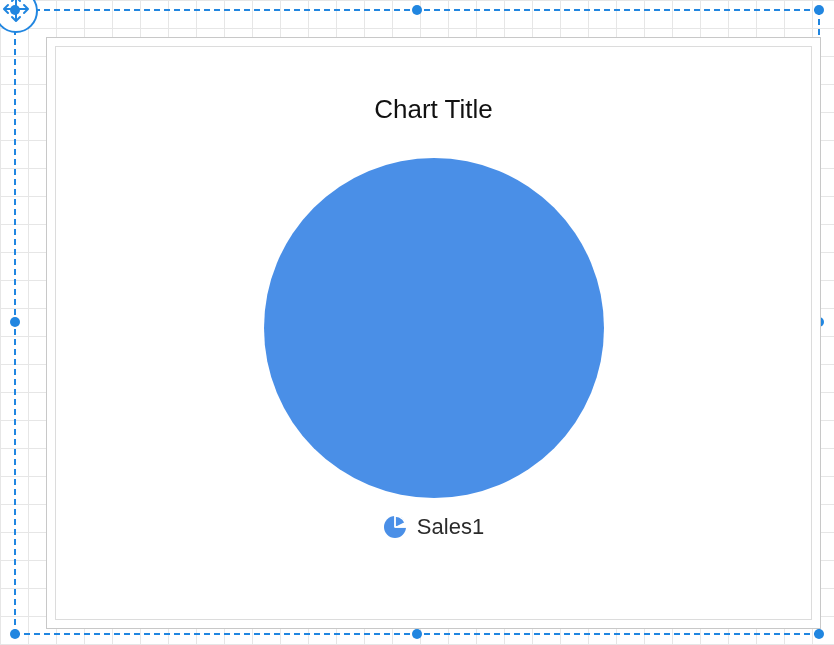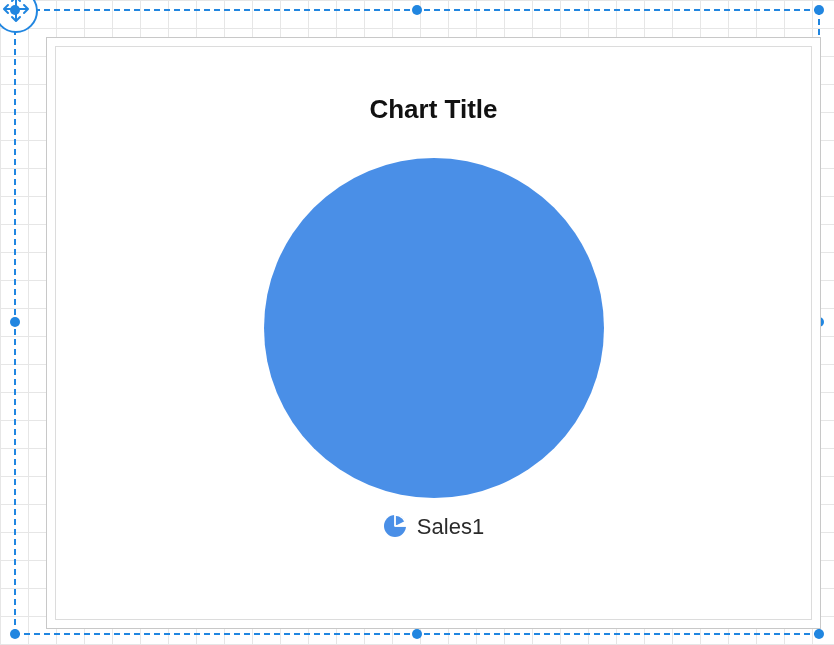--- a/index.html
+++ b/index.html
@@ -75,21 +75,21 @@
       bottom: 8px;
       border: 1px solid #dcdcdc;
     }
     .chart-title {
       position: absolute;
       top: 56px;
       left: 0;
       right: 0;
       text-align: center;
       font-size: 26px;
-      font-weight: 700;
+      font-weight: 400;
       color: #111;
     }
     .pie-wrap {
       position: absolute;
       left: 50%;
       top: 120px;
       transform: translateX(-50%);
       width: 340px;
       height: 340px;
     }
@@ -98,21 +98,21 @@
       height: 100%;
       border-radius: 50%;
       background: #4a8fe7;
     }
     .legend {
       position: absolute;
       bottom: 88px;
       left: 0;
       right: 0;
       display: flex;
-      align-items: flex-start;
+      align-items: center;
       justify-content: center;
       gap: 10px;
     }
     .legend-icon { width: 24px; height: 24px; display: inline-block; }
     .legend-label { font-size: 22px; color: #2b2b2b; }
   </style>
 </head>
 <body>
 
 <div class="grid-bg"></div>

